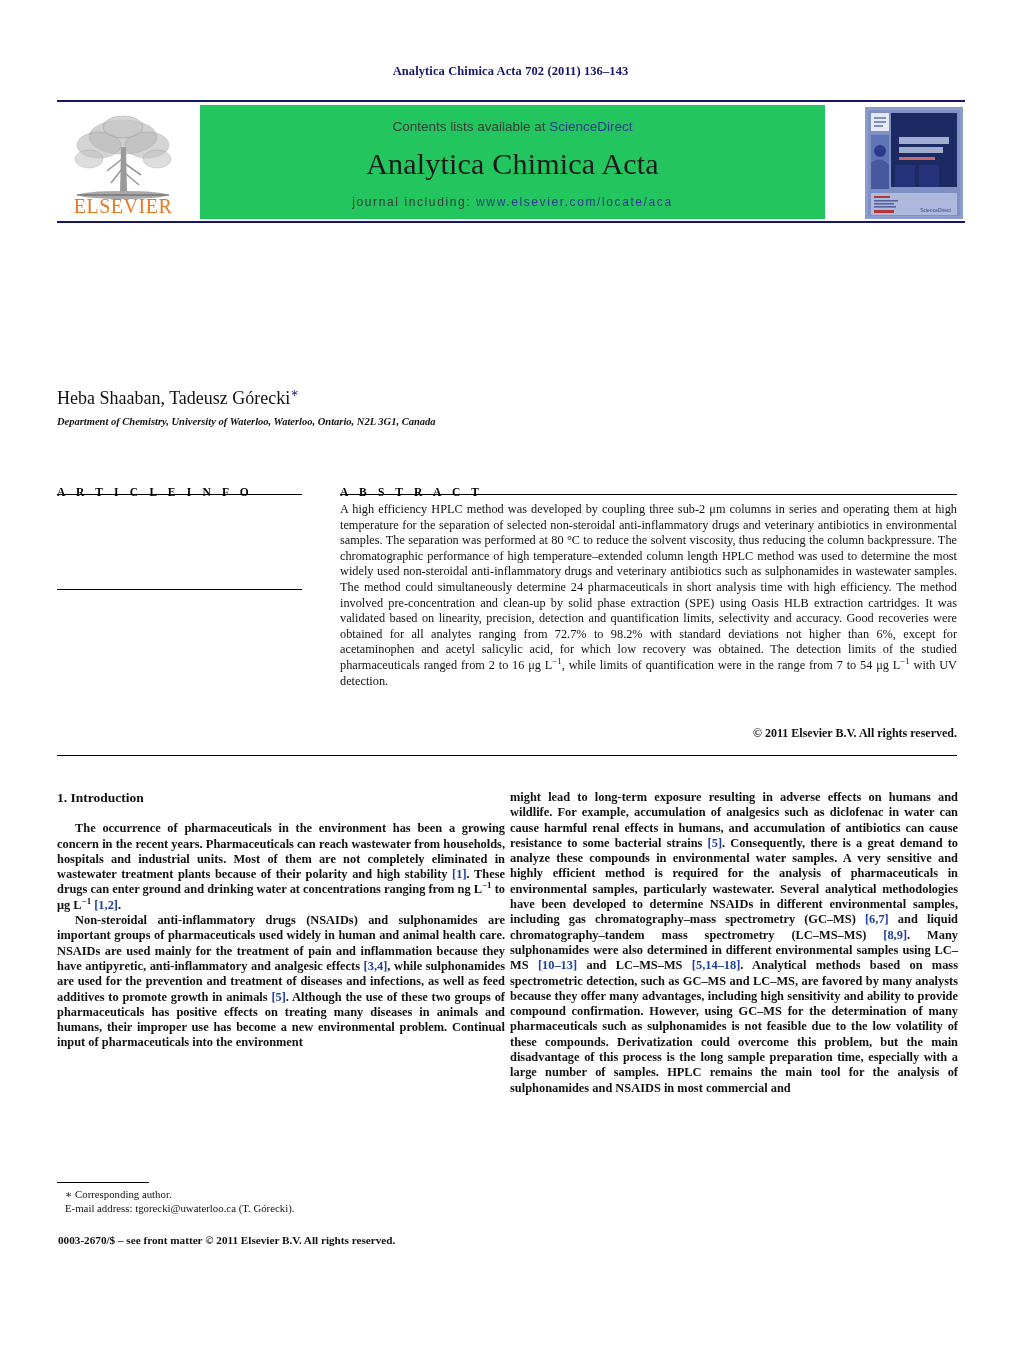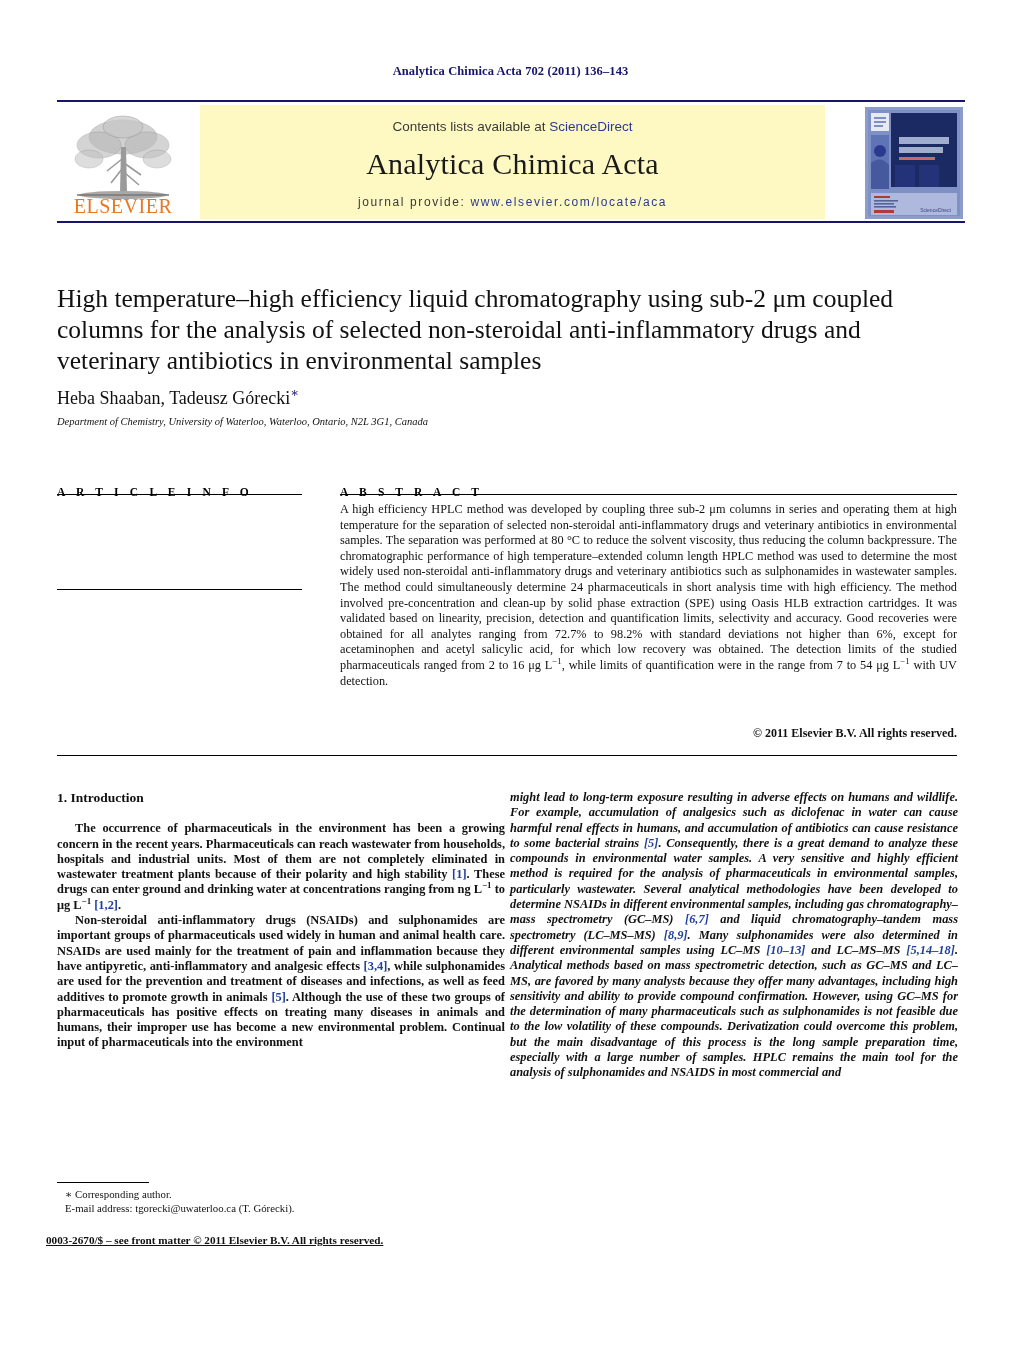--- a/index.html
+++ b/index.html
@@ -33,21 +33,21 @@
     box-sizing: border-box;
   }
   .masthead-inner { position: relative; width: 100%; height: 100%; }
   .ms-logo {
     position: absolute; left: 2px; top: 5px;
     width: 128px; height: 110px;
   }
   .ms-center {
     position: absolute; left: 143px; top: 3px;
     width: 625px; height: 114px;
-    background: #fef9c3;
+    background: #22c55e;
   }
   .ms-contents {
     position: absolute; top: 14px; left: 0; width: 100%;
     text-align: center;
     font-family: "Liberation Sans", sans-serif;
     font-size: 13.5px; color: #3a3a3a;
   }
   .ms-contents .sd { color: #2b3a8f; }
   .ms-journal {
     position: absolute; top: 42px; left: 0; width: 100%;
@@ -72,21 +72,21 @@
     position: absolute; left: 57px; top: 283px; width: 900px;
     font-size: 25.5px; line-height: 31px; color: #111;
   }
   .authors {
     position: absolute; left: 57px; top: 385px; width: 900px;
     font-size: 18px; color: #111;
   }
   .authors .star { color: #16146b; font-size: 13px; vertical-align: super; }
   .affil {
     position: absolute; left: 57px; top: 416px; width: 900px;
-    font-size: 10.5px; font-style: italic; font-weight: normal; color: #111;
+    font-size: 10.5px; font-style: italic; font-weight: bold; color: #111;
   }
 
   
   .sec-head {
     font-family: "Liberation Serif", serif;
     font-size: 11.5px; font-weight: bold; letter-spacing: 4.2px;
     color: #000;
     margin-top: 14px;
   }
   .info-col {
@@ -132,40 +132,40 @@
   }
 
   
   .col {
     position: absolute; top: 790px;
     width: 448px;
     font-size: 12.4px; line-height: 15.3px;
     text-align: justify; color: #111; font-weight: bold;
   }
   .col-left  { left: 57px; }
-  .col-right { left: 510px; font-style: italic; }
+  .col-right { left: 510px; }
   .col h2 {
     font-size: 13.5px; margin: 0 0 16px 0; font-weight: bold;
   }
   .col p { margin: 0; text-indent: 18px; }
   .ref { color: #1f3f9c; }
 
   
   .foot-rule {
     position: absolute; left: 57px; top: 1182px; width: 92px;
     border-top: 1.1px solid #000;
   }
   .foot {
     position: absolute; left: 57px; top: 1188px; width: 448px;
     font-size: 10.8px; line-height: 13.6px; font-weight: normal; color: #111;
   }
   .foot-ind { padding-left: 16px; text-indent: -8px; }
   .imprint {
-    position: absolute; left: 46px; top: 1233px; width: 470px;
-    font-size: 11.2px; line-height: 14.4px; font-weight: bold; color: #111; text-decoration: underline;
+    position: absolute; left: 58px; top: 1233px; width: 470px;
+    font-size: 11.2px; line-height: 14.4px; font-weight: bold; color: #111;
   }
   .imprint .doi { color: #1f3f9c; }
   sup { font-size: .72em; vertical-align: super; line-height: 0; }
 </style>
 </head>
 <body>
 
 <div class="page">
 
   <div class="runhead">Analytica Chimica Acta 702 (2011) 136–143</div>
@@ -190,21 +190,21 @@
           <text x="64" y="106" font-family="Liberation Serif, serif" font-size="20" fill="#e87722" text-anchor="middle" letter-spacing="0.5">ELSEVIER</text>
         </svg>
       </div>
 
       <div class="ms-center">
         <div class="ms-contents">
           <span>Contents lists available at </span><span class="sd">ScienceDirect</span>
         </div>
         <div class="ms-journal">Analytica Chimica Acta</div>
         <div class="ms-home">
-          <span>journal provide: </span><span class="url">www.elsevier.com/locate/aca</span>
+          <span>journal including: </span><span class="url">www.elsevier.com/locate/aca</span>
         </div>
       </div>
 
       <div class="ms-cover">
         <svg viewBox="0 0 98 112" width="98" height="112">
           <rect x="0" y="0" width="98" height="112" fill="#8c9ccb"></rect>
           <rect x="3" y="3" width="92" height="106" fill="#7e90c4"></rect>
           <rect x="26" y="6" width="66" height="74" fill="#1b2a63"></rect>
           <rect x="6" y="6" width="18" height="18" fill="#e8eaf2"></rect>
           <g fill="#7e90c4">
@@ -234,21 +234,20 @@
             <rect x="9" y="96" width="20" height="1.6"></rect>
             <rect x="9" y="99" width="22" height="1.6"></rect>
           </g>
           <text x="86" y="105" font-family="Liberation Sans, sans-serif" font-size="5" fill="#3a4780" text-anchor="end">ScienceDirect</text>
         </svg>
       </div>
 
     </div>
   </div>
 
-  <div class="title">High temperature–high efficiency liquid chromatography using sub-2 μm coupled columns for the analysis of selected non-steroidal anti-inflammatory drugs and veterinary antibiotics in environmental samples</div>
   <div class="authors">
     <span>Heba Shaaban, Tadeusz Górecki</span><span class="star">∗</span>
   </div>
   <div class="affil">Department of Chemistry, University of Waterloo, Waterloo, Ontario, N2L 3G1, Canada</div>
 
   <div class="info-col sec-head">A R T I C L E   I N F O</div>
   <div class="info-rule-top"></div>
   <div class="info-rule-mid"></div>
 
   <div class="abs-col sec-head">A B S T R A C T</div>

